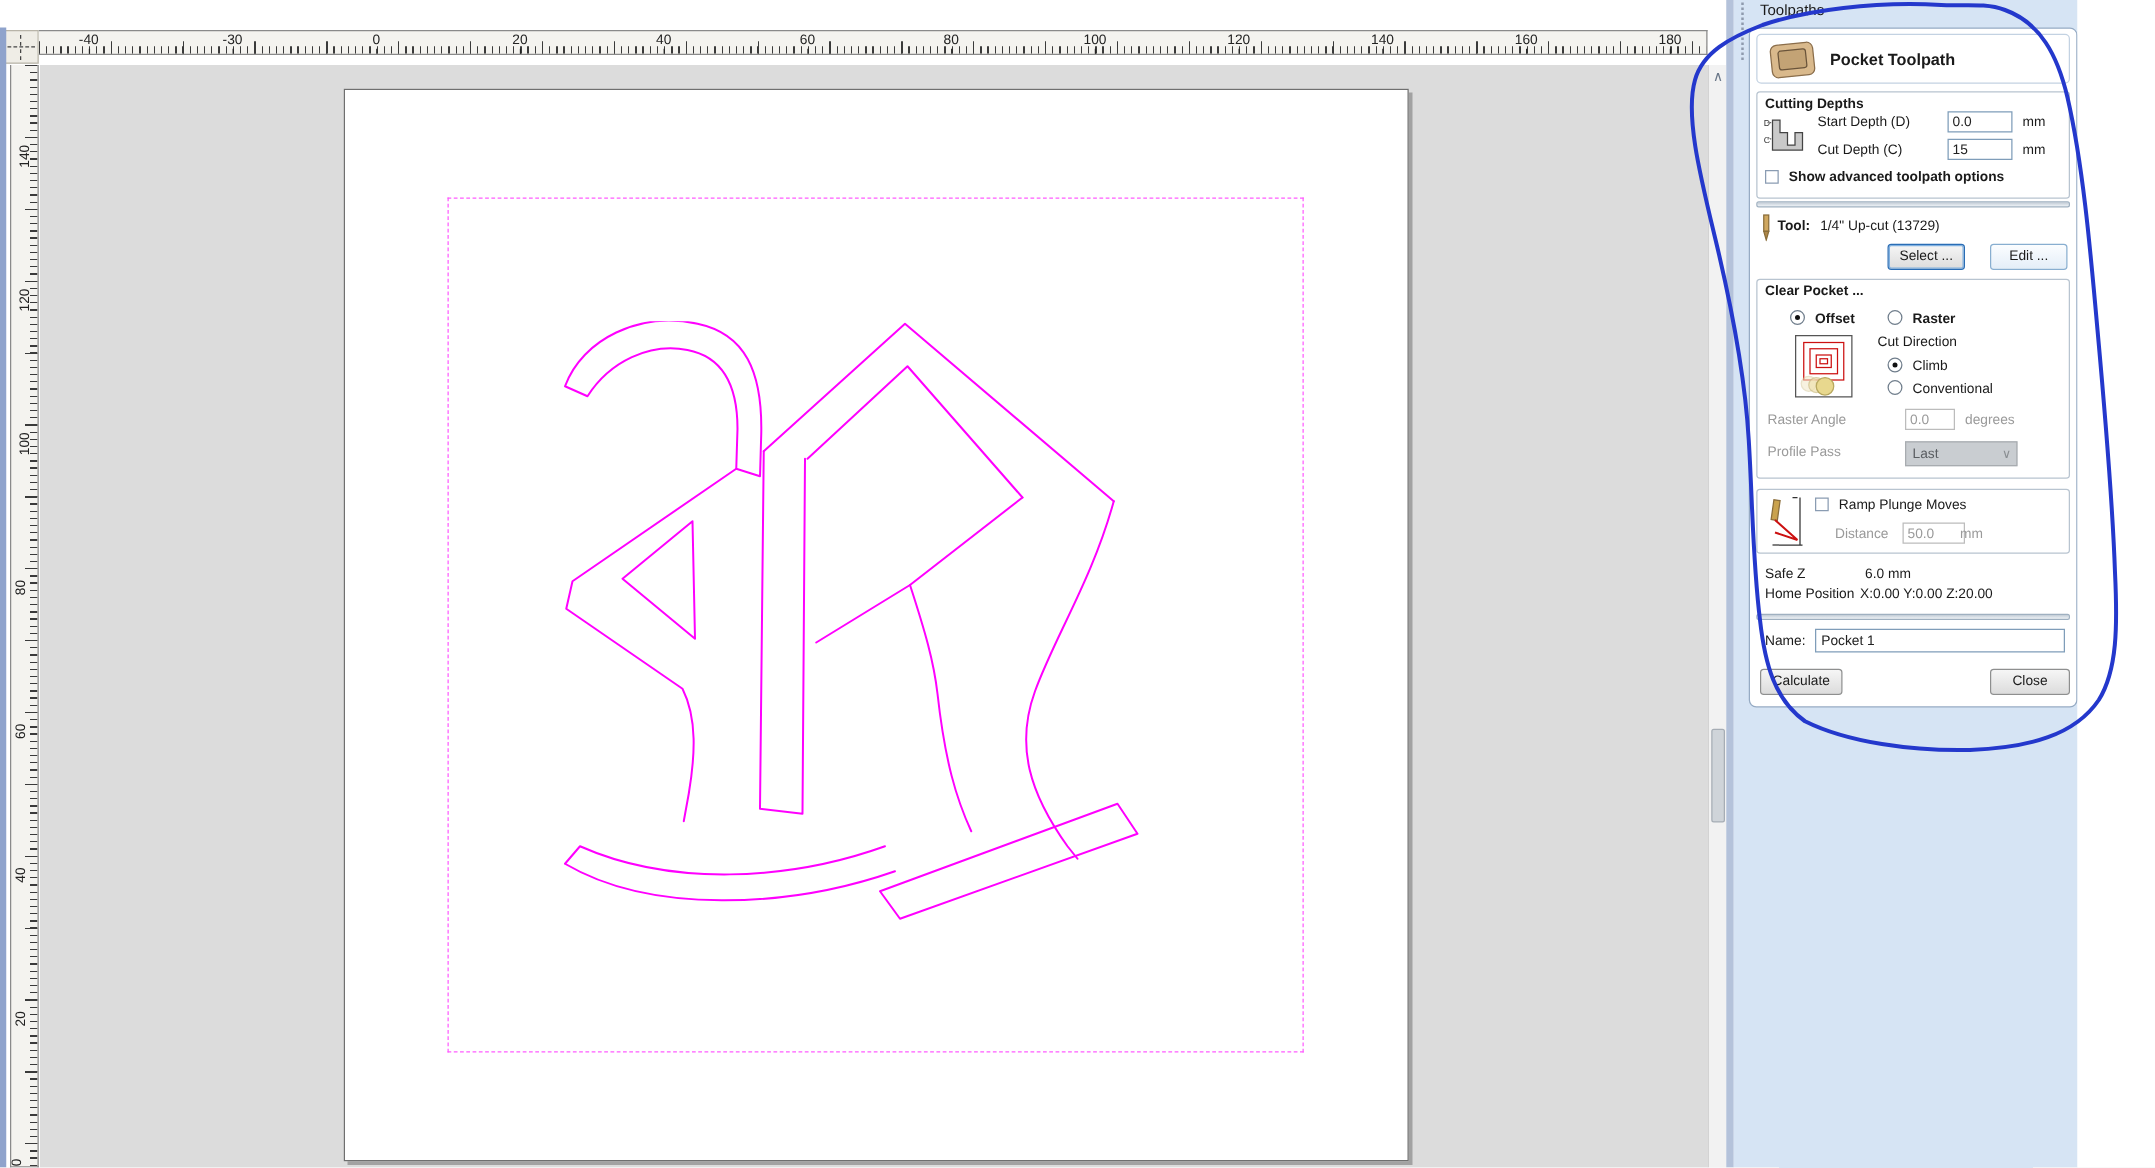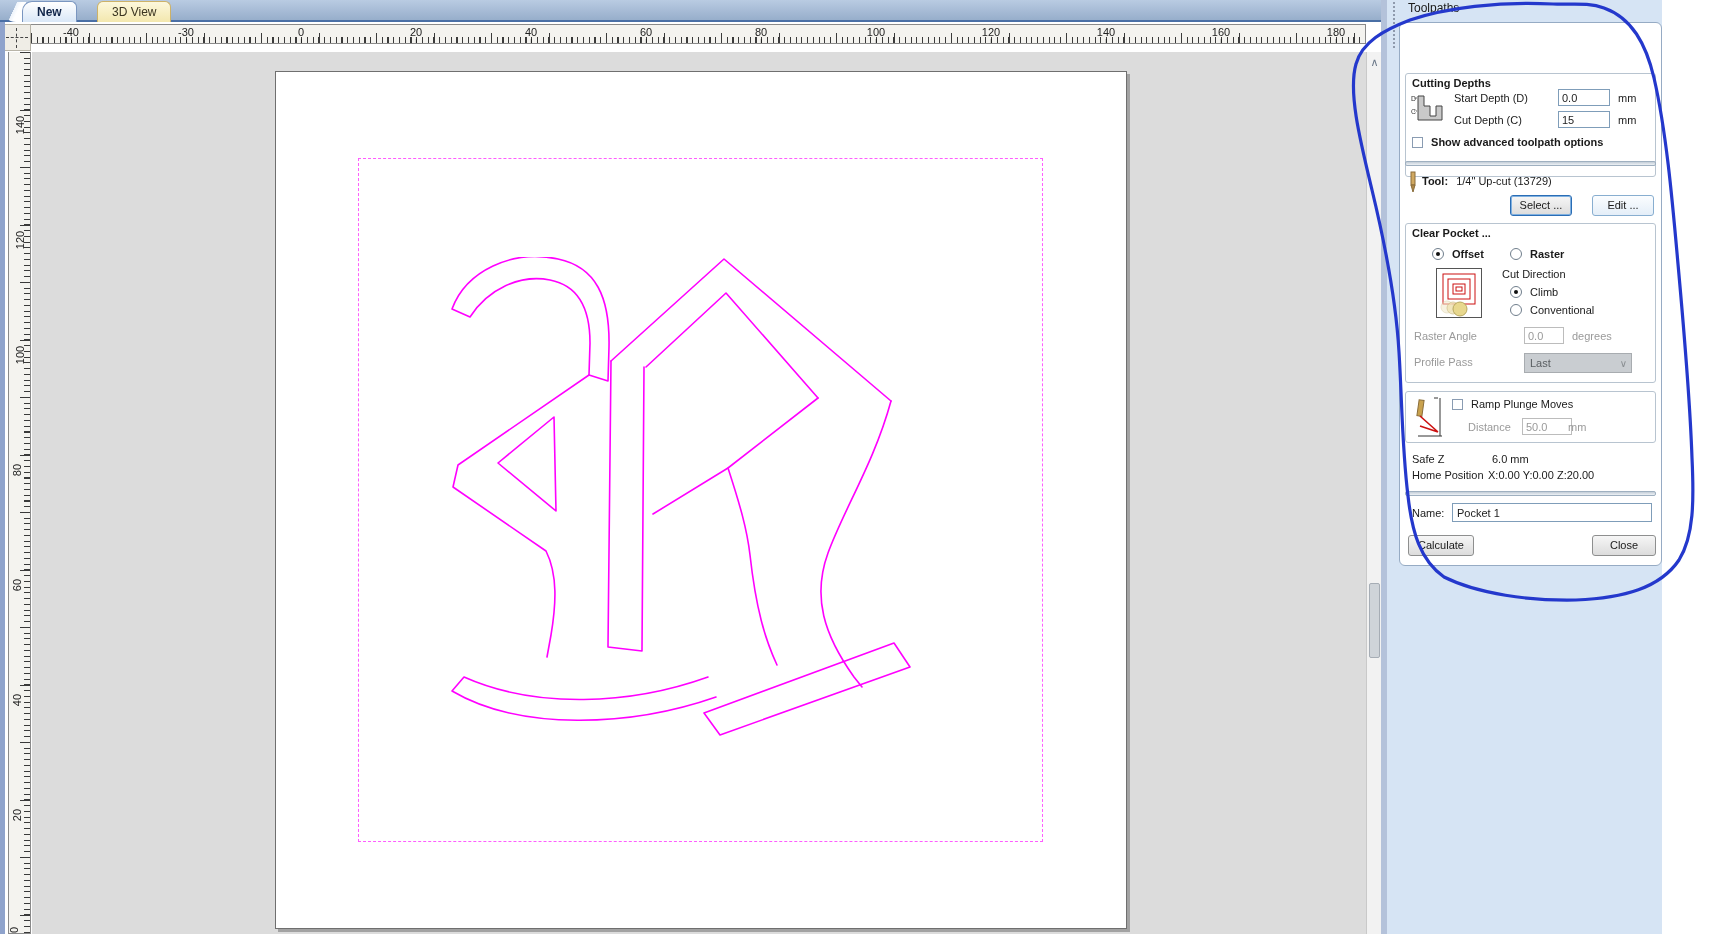--- a/index.html
+++ b/index.html
@@ -77,21 +77,21 @@
   .grip { position:absolute; left:6px; top:2px; width:0; height:46px; border-left:2px dotted #8f9aad; }
 
   .pbox { position:absolute; left:12px; top:22px; width:263px; height:544px;
           background:#ffffff; border:1px solid #96abc4; border-radius:6px; }
 
   .hdrbox { position:absolute; left:5px; top:4px; width:251px; height:40px;
             border:1px solid #c3d2e2; border-radius:4px; display:flex; align-items:center; }
   .hdrbox .ttl { font-weight:bold; font-size:13px; margin-left:14px; }
 
   .group { position:absolute; left:5px; background:#fff; border:1px solid #b8c4d0; border-radius:3px; width:251px; }
-  .g-cut  { top:50px;  height:104px; }
+  .g-cut  { top:50px;  height:86px; }
   .g-clear{ top:200px; height:160px; }
   .g-ramp { top:368px; height:52px; }
 
   .gtitle { font-weight:bold; font-size:11px; margin:3px 0 0 6px; }
   .sep { position:absolute; left:5px; width:251px; height:5px;
          background:linear-gradient(180deg,#c2ccd6,#eef2f6);
          border:1px solid #9fb0c0; border-radius:2px; }
 
   .row { position:absolute; font-size:11px; }
   .lbl { font-size:11px; color:#1a1a1a; }
@@ -110,46 +110,37 @@
   .btn.focus { border:1px solid #2a6db5; box-shadow:0 0 0 1px #7fb0e0 inset; }
   .btn.lightblue { background:linear-gradient(180deg,#fbfdff,#e4eef8); border-color:#88aed0; }
 
   .chk { display:inline-block; width:11px; height:11px; background:#fff;
          border:1px solid #8a9cb2; vertical-align:-2px; margin-right:5px; }
   .radio { display:inline-block; width:12px; height:12px; border:1px solid #707e8c;
            border-radius:50%; background:#fff; vertical-align:-2px; margin-right:5px; position:relative; }
   .radio.on::after { content:""; position:absolute; left:3px; top:3px; width:4px; height:4px;
                      border-radius:50%; background:#111; }
 
-  .ddown { position:absolute; width:108px; height:20px; background:#c9cdd1; border:1px solid #a8acb0;
+  .ddown { position:absolute; width:90px; height:20px; background:#c9cdd1; border:1px solid #a8acb0;
            font-size:11px; color:#5a5e62; line-height:18px; padding-left:5px; }
   .ddown .arr { position:absolute; right:4px; top:1px; color:#8a8e92; font-size:10px; }
 
   .offset-icon { position:absolute; width:46px; height:50px; background:#fff; border:1px solid #555; }
   .ramp-icon, .depth-icon, .pocket-icon, .tool-icon { position:absolute; }
 
   .kv { position:absolute; font-size:11px; }
 
   
   .overlay { position:absolute; left:0; top:0; width:1724px; height:934px; pointer-events:none; }
 </style>
 </head>
 <body>
 
 <div id="app">
 
-  <div class="tabbar">
-    <div class="tab-swoosh"></div>
-    <div class="tab tab-new">
-        <span>New</span>
-      </div>
-    <div class="tab tab-3d">
-        <span>3D View</span>
-      </div>
-  </div>
 
   <div class="corner">
     <span class="cross-v"></span>
     <span class="cross-h"></span>
   </div>
 
   <div class="ruler-top">
     <div class="ticks"></div>
     <div class="ticks-mid"></div>
 
@@ -233,20 +224,27 @@
     <div class="thumb"></div>
   </div>
   <div class="splitter"></div>
 
   <div class="panel">
     <div class="grip"></div>
     <div class="panel-title">Toolpaths</div>
 
     <div class="pbox">
 
+      <div class="hdrbox">
+        <svg class="pocket-icon" style="left:8px;top:4px" width="44" height="32" viewBox="0 0 44 32">
+          <rect x="3" y="3" width="34" height="26" rx="5" transform="rotate(-6 20 16)" fill="#d9b98c" stroke="#8a6d4a"></rect>
+          <rect x="9" y="8" width="22" height="15" rx="2" transform="rotate(-6 20 16)" fill="#c3a375" stroke="#6a543a"></rect>
+        </svg>
+        <span class="ttl" style="margin-left:58px">Pocket Toolpath</span>
+      </div>
 
       <div class="group g-cut">
         <div class="gtitle">Cutting Depths</div>
         <svg class="depth-icon" style="left:4px;top:16px" width="40" height="38" viewBox="0 0 40 38">
           <path d="M 8,6 L 14,6 L 14,16 L 20,16 L 20,26 L 26,26 L 26,16 L 32,16 L 32,30 L 8,30 Z" fill="#c9c9c9" stroke="#444"></path>
           <text x="1" y="11" font-size="7" fill="#333">D</text>
           <text x="1" y="24" font-size="7" fill="#333">C</text>
           <path d="M 4,8 L 8,8 M 4,21 L 8,21" stroke="#666" stroke-dasharray="1,1"></path>
         </svg>
         <div class="row" style="left:48px;top:18px"><span class="lbl">Start Depth (D)</span></div>

